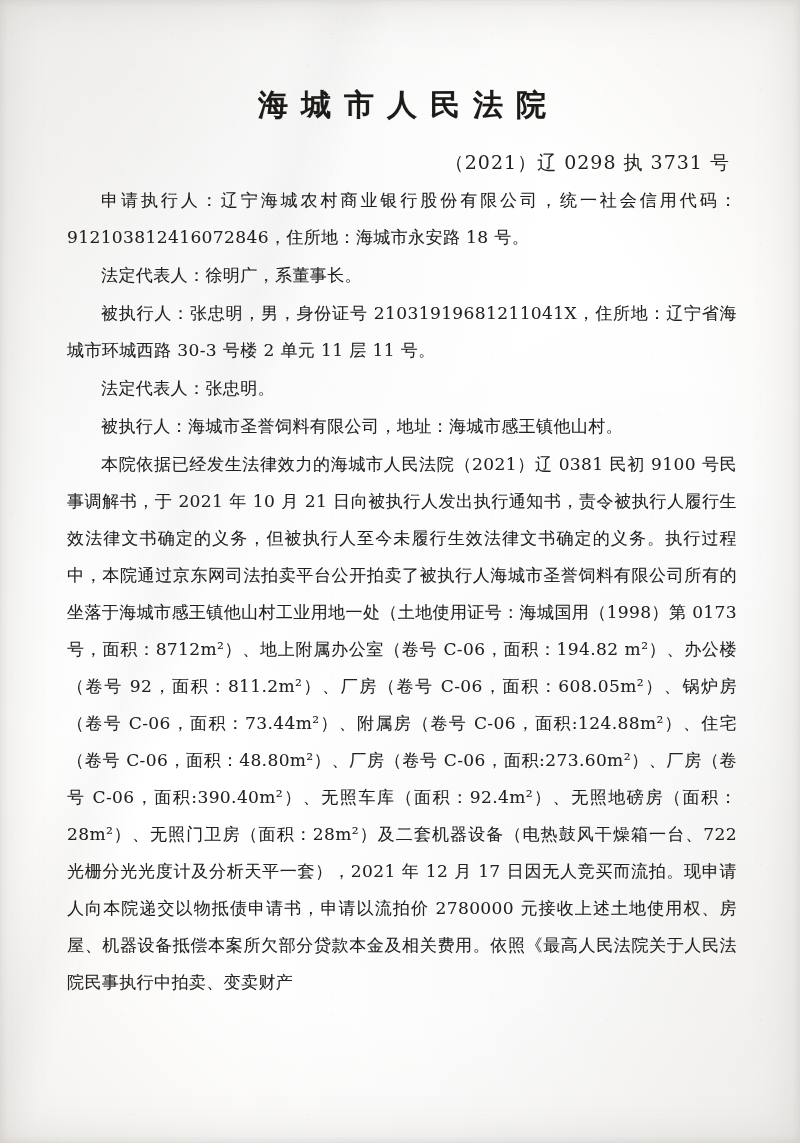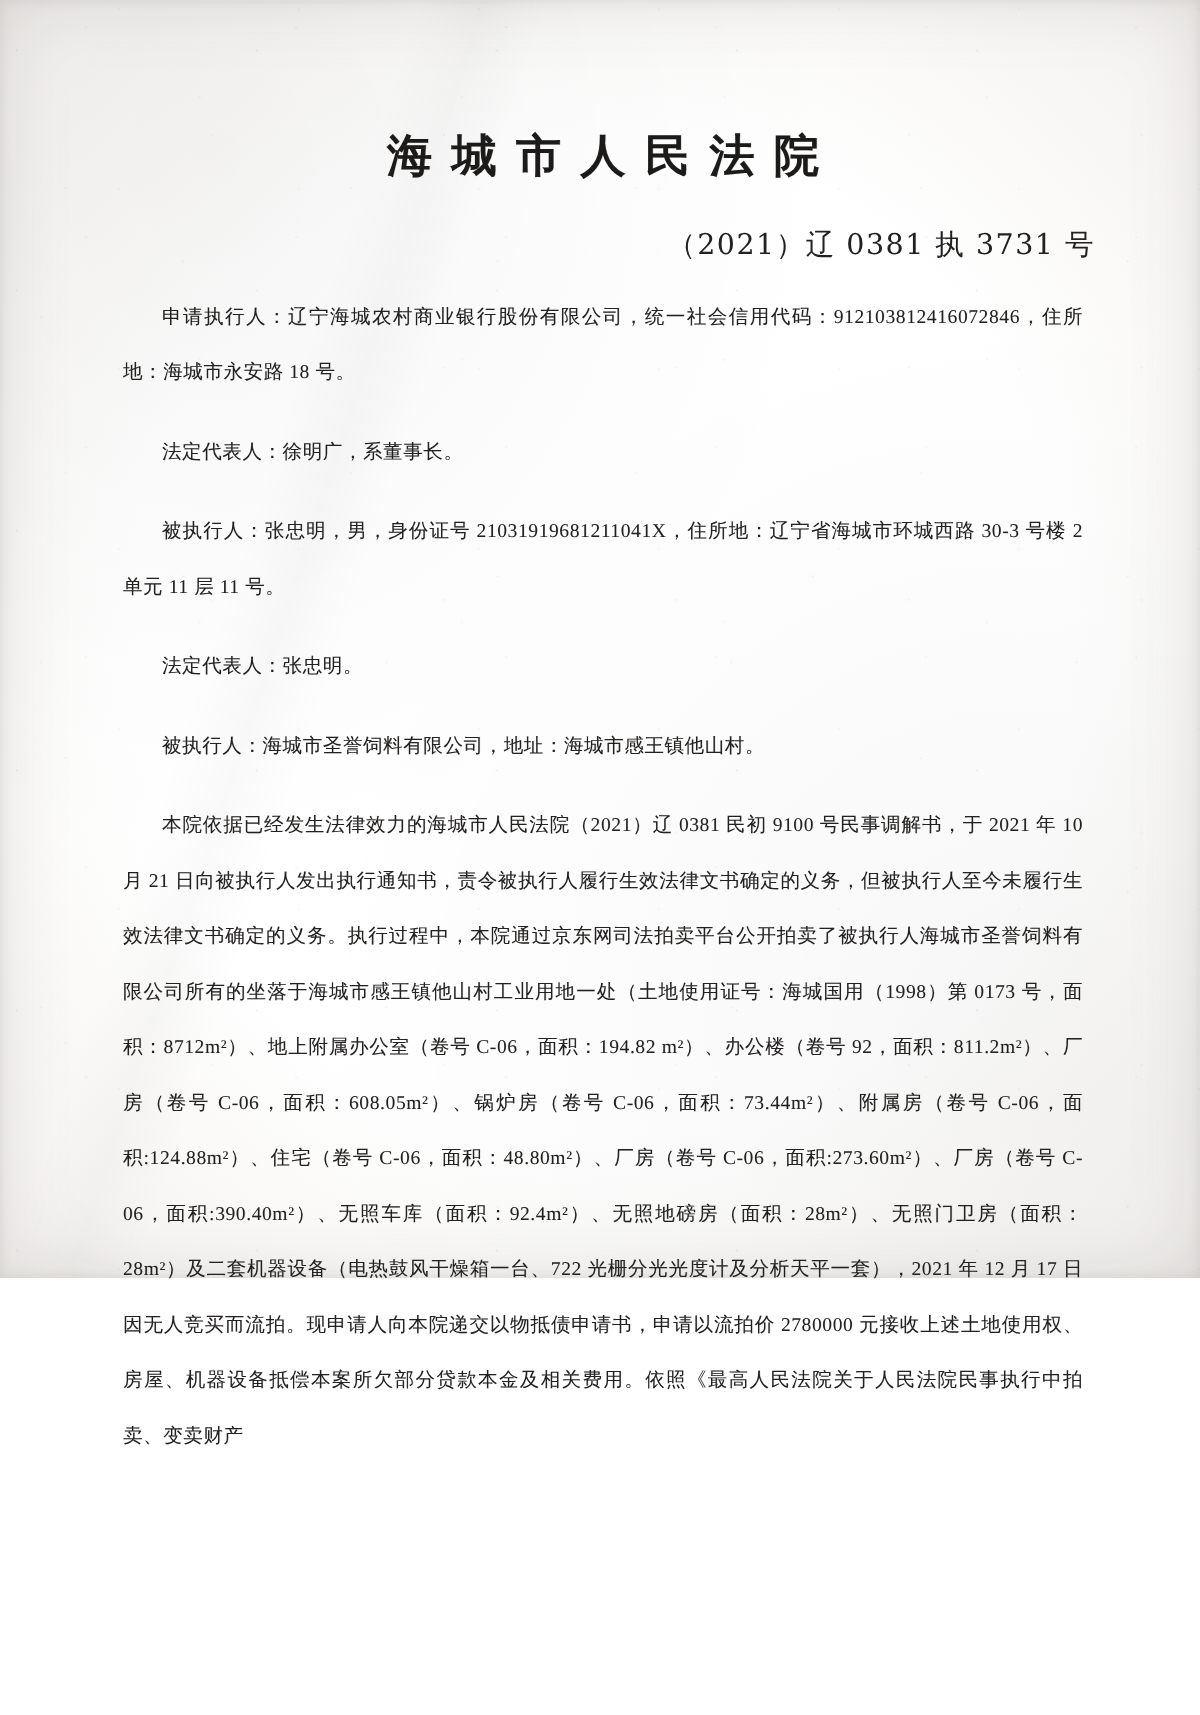--- a/index.html
+++ b/index.html
@@ -11,21 +11,21 @@
     height: 1143px;
     background: #ffffff;
     font-family: "DejaVu Serif", "Liberation Serif", serif;
     overflow: hidden;
   }
 
   
   #page {
     position: relative;
     width: 800px;
-    height: 852px;
+    height: 1143px;
     background:
       radial-gradient(ellipse at 18% 12%, rgba(0,0,0,0.035) 0%, rgba(0,0,0,0) 45%),
       radial-gradient(ellipse at 85% 80%, rgba(0,0,0,0.030) 0%, rgba(0,0,0,0) 50%),
       radial-gradient(ellipse at 50% 50%, #ffffff 55%, #f3f1ee 100%);
     box-sizing: border-box;
     padding: 0;
   }
 
   
   #grain {
@@ -88,29 +88,28 @@
 
   .case-number {
     text-align: right;
     font-size: 19px;
     margin: 26px 8px 6px 0;
     letter-spacing: 1px;
     color: #232120;
   }
 
   p.para {
-    font-size: 13px;
+    font-size: 17px;
     line-height: 37px;
-    margin: 16px;
+    margin: 1px;
     text-align: justify;
     text-justify: inter-ideograph;
     letter-spacing: 0.4px;
     color: #232120;
     text-shadow: 0.3px 0.25px 0 rgba(45,42,40,0.18);
-    font-family: Liberation Serif, serif;
   }
 
   p.indent {
     text-indent: 2em;
   }
 
   
   #streak {
     position: absolute;
     top: 0; left: 0;
@@ -123,21 +122,21 @@
 </head>
 <body>
 
 <div id="page">
 
   <div class="doc-body">
 
     <div class="title-court">海城市人民法院</div>
 
 
-    <div class="case-number">（2021）辽 0381 执 3731 号</div>
+    <div class="case-number">（2021）辽 0298 执 3731 号</div>
 
     <p class="para indent">申请执行人：辽宁海城农村商业银行股份有限公司，统一社会信用代码：912103812416072846，住所地：海城市永安路 18 号。</p>
 
     <p class="para indent">法定代表人：徐明广，系董事长。</p>
 
     <p class="para indent">被执行人：张忠明，男，身份证号 21031919681211041X，住所地：辽宁省海城市环城西路 30-3 号楼 2 单元 11 层 11 号。</p>
 
     <p class="para indent">法定代表人：张忠明。</p>
 
     <p class="para indent">被执行人：海城市圣誉饲料有限公司，地址：海城市感王镇他山村。</p>

